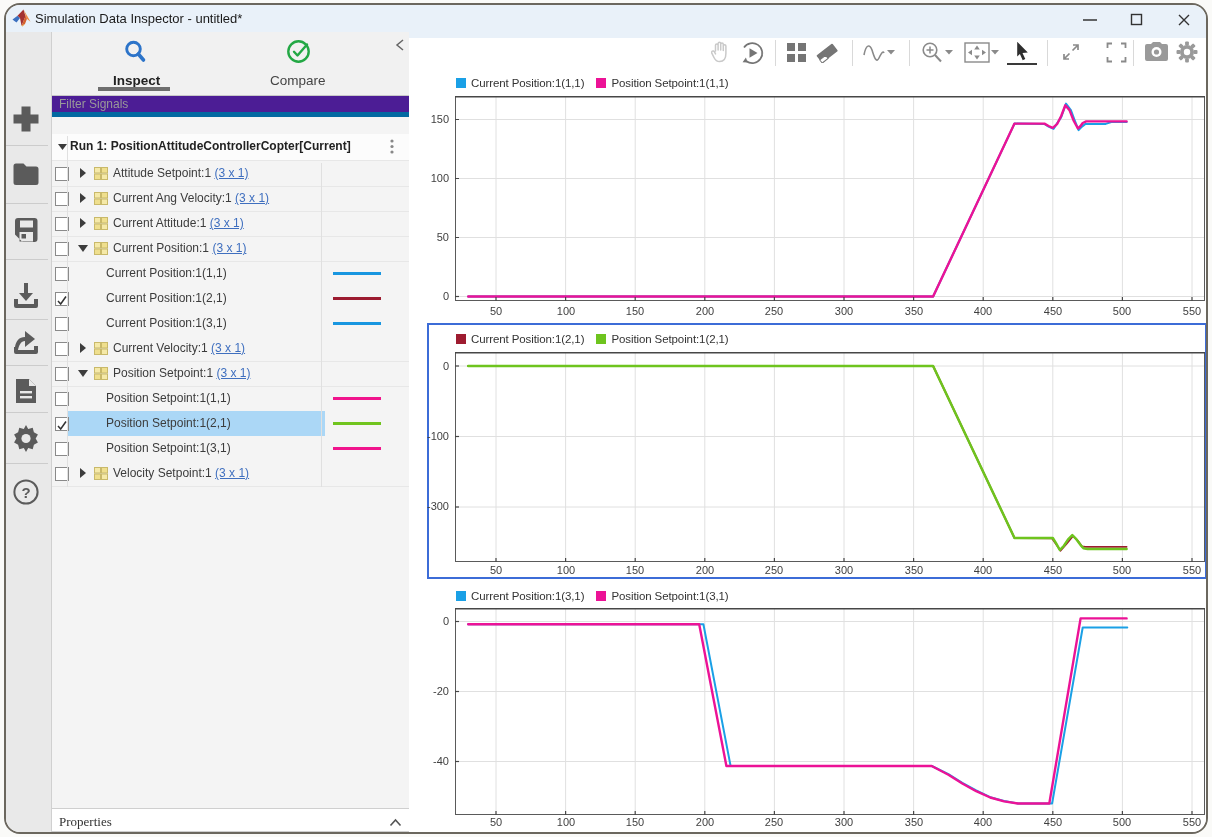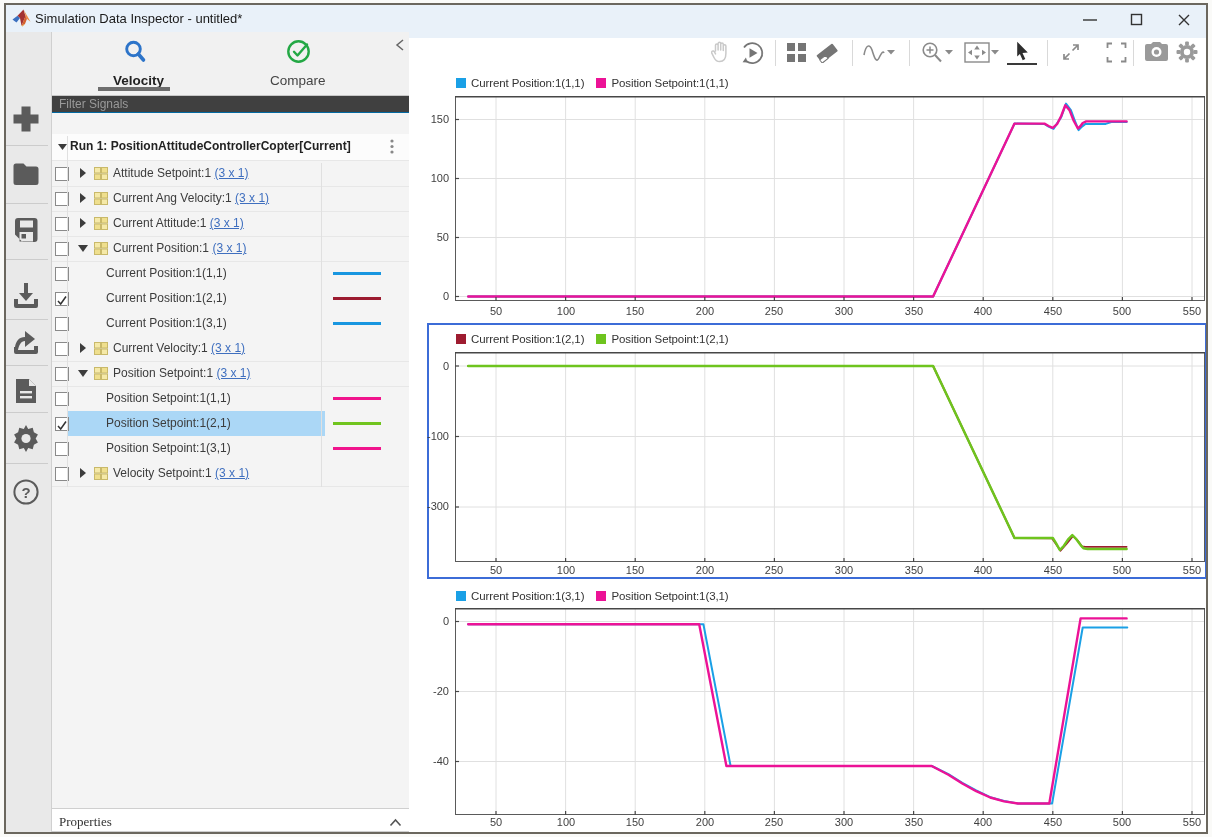--- a/index.html
+++ b/index.html
@@ -1,31 +1,31 @@
 <!DOCTYPE html>
 <html><head>
 <meta charset="utf-8">
 <style>
   html,body{margin:0;padding:0;}
   body{width:1212px;height:837px;background:#fafaf8;font-family:"Liberation Sans",sans-serif;overflow:hidden;}
-  #win{position:absolute;left:4px;top:3px;width:1200px;height:827px;background:#ffffff;border:2px solid #6b675e;border-radius:0;overflow:hidden;}
+  #win{position:absolute;left:4px;top:3px;width:1200px;height:827px;background:#ffffff;border:2px solid #6b675e;border-radius:16px;overflow:hidden;}
   #shift{position:absolute;left:-5px;top:-4px;width:1210px;height:835px;}
   .abs{position:absolute;}
   
   #titlebar{position:absolute;left:0;top:0;width:1210px;height:31px;background:#e9f1f9;}
   #title-text{position:absolute;left:34px;top:10px;font-size:13px;color:#1a1a1a;}
   
   #ltb{position:absolute;left:0;top:31px;width:50px;height:804px;background:#e9e9e9;border-right:1px solid #d0d0d0;}
   .ltb-sep{position:absolute;left:3px;width:44px;height:1px;background:#cccccc;}
   .licon{position:absolute;left:11px;width:28px;height:28px;}
   
   #lpanel{position:absolute;left:51px;top:31px;width:357px;height:804px;background:#f4f4f4;border-right:1px solid #ababab;}
   #tabarea{position:absolute;left:0;top:0;width:357px;height:64px;background:#f1f1f1;}
   .tabtxt{position:absolute;top:41px;font-size:13.5px;color:#333;}
-  #filterbox{position:absolute;left:0;top:63px;width:357px;height:16px;background:#404040;border-top:1px solid #c8c8c8;border-bottom:1px solid #0369a1;}
+  #filterbox{position:absolute;left:0;top:63px;width:357px;height:16px;background:#4c1d95;border-top:1px solid #c8c8c8;border-bottom:5px solid #0369a1;}
   #filterbox span{position:absolute;left:7px;top:1px;font-size:12px;color:#999;}
   #thead{position:absolute;left:0;top:81px;width:357px;height:21px;background:#dddddd;border-bottom:1px solid #c4c4c4;}
   #thead div{position:absolute;top:4px;font-size:11px;font-weight:bold;color:#333;}
   .row{position:absolute;left:0;width:357px;height:25px;}
   .rowline{border-bottom:1px solid #e7e7e7;}
   .rtxt{position:absolute;top:5px;font-size:12px;color:#3c3c3c;white-space:nowrap;}
   .link{color:#3f6fbf;text-decoration:underline;}
   .cb{position:absolute;left:3px;top:6px;width:12px;height:12px;background:#fff;border:1px solid #8a8a8a;}
   .sline{position:absolute;left:281px;top:11px;width:48px;height:3px;}
   #archbar{position:absolute;left:0;top:743px;width:357px;height:26px;background:#fff;border-top:1px solid #cfcfcf;border-bottom:1px solid #cfcfcf;}
@@ -112,21 +112,21 @@
           <text x="14" y="19.5" font-family="Liberation Sans" font-size="15" font-weight="bold" fill="#5b5b5b" text-anchor="middle">?</text>
         </svg>
   </div>
   <div id="lpanel">
     <div id="tabarea">
 
       <svg class="abs" style="left:71px;top:8px" width="24" height="24" viewBox="0 0 24 24">
             <circle cx="10.5" cy="9" r="6.8" fill="none" stroke="#2d74c9" stroke-width="2.9"></circle>
             <line x1="15.3" y1="14" x2="20.5" y2="20" stroke="#2d74c9" stroke-width="3.6" stroke-linecap="round"></line>
           </svg>
-      <div class="tabtxt" style="left:61px;font-weight:bold;color:#222">Velocity</div>
+      <div class="tabtxt" style="left:61px;font-weight:bold;color:#222">Inspect</div>
       <div class="abs" style="left:46px;top:55px;width:72px;height:3.5px;background:#6e6e6e"></div>
 
       <svg class="abs" style="left:234px;top:6px" width="26" height="26" viewBox="0 0 26 26">
             <circle cx="12.5" cy="13.5" r="10.2" fill="none" stroke="#23a845" stroke-width="2.4"></circle>
             <path d="M8 13.8 l3.5 3.7 L21 6.5" fill="none" stroke="#23a845" stroke-width="2.4" stroke-linecap="round" stroke-linejoin="round"></path>
           </svg>
       <div class="tabtxt" style="left:218px;color:#444">Compare</div>
       <svg class="abs" style="left:343px;top:7px" width="10" height="12">
             <path d="M8 1 L2 6 L8 11" fill="none" stroke="#666" stroke-width="1.5"></path>
           </svg>

